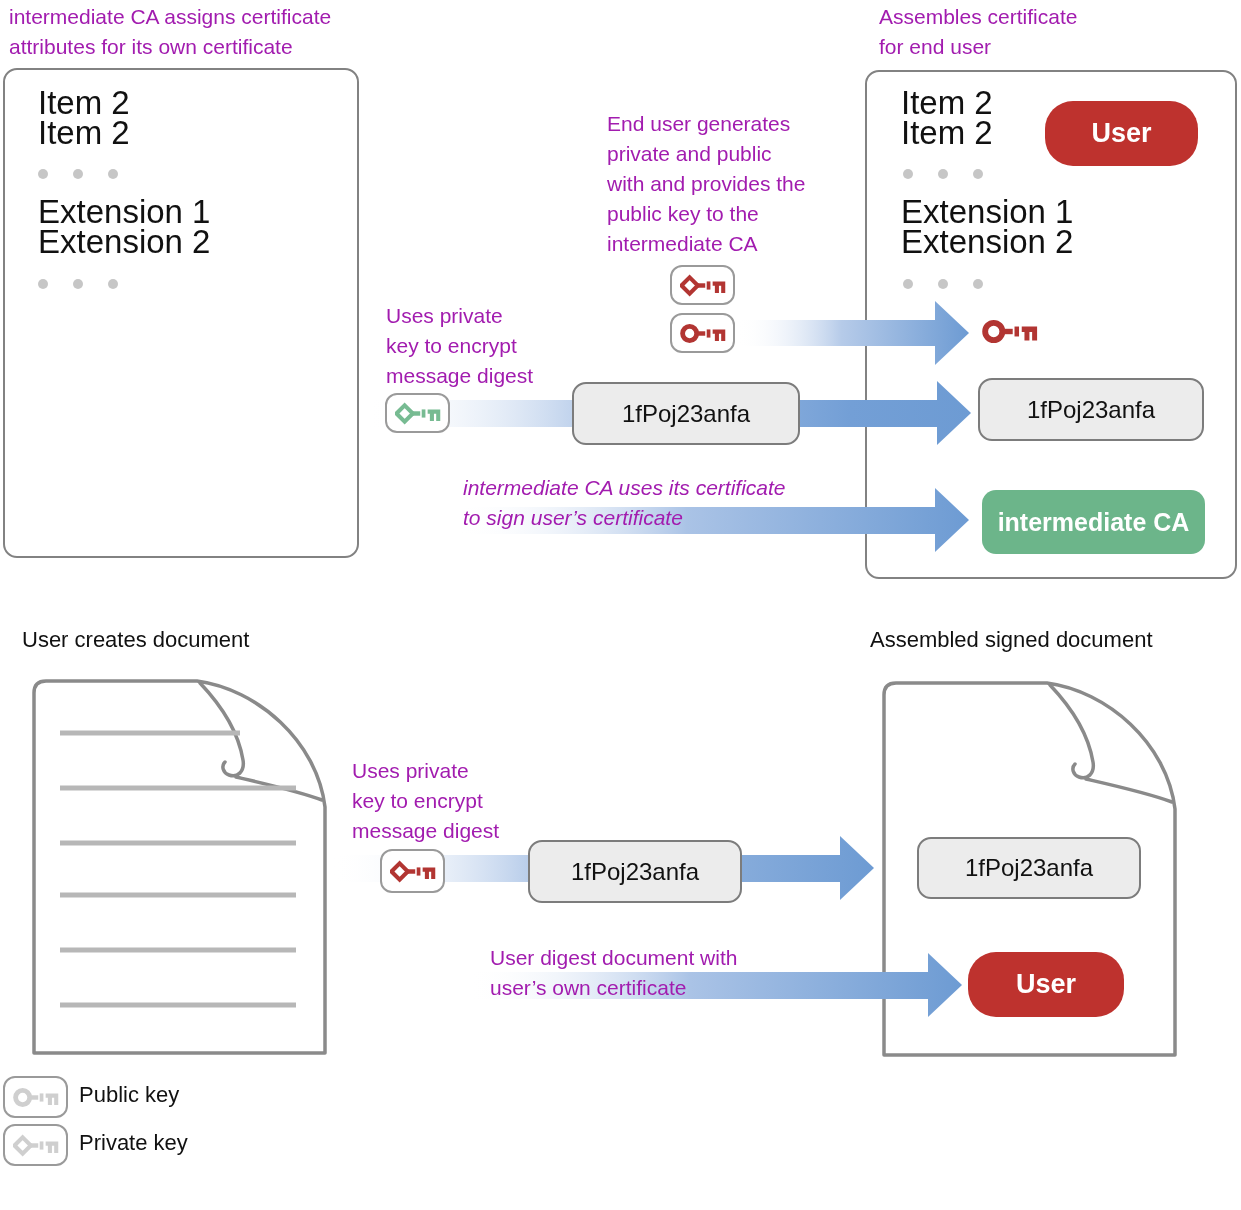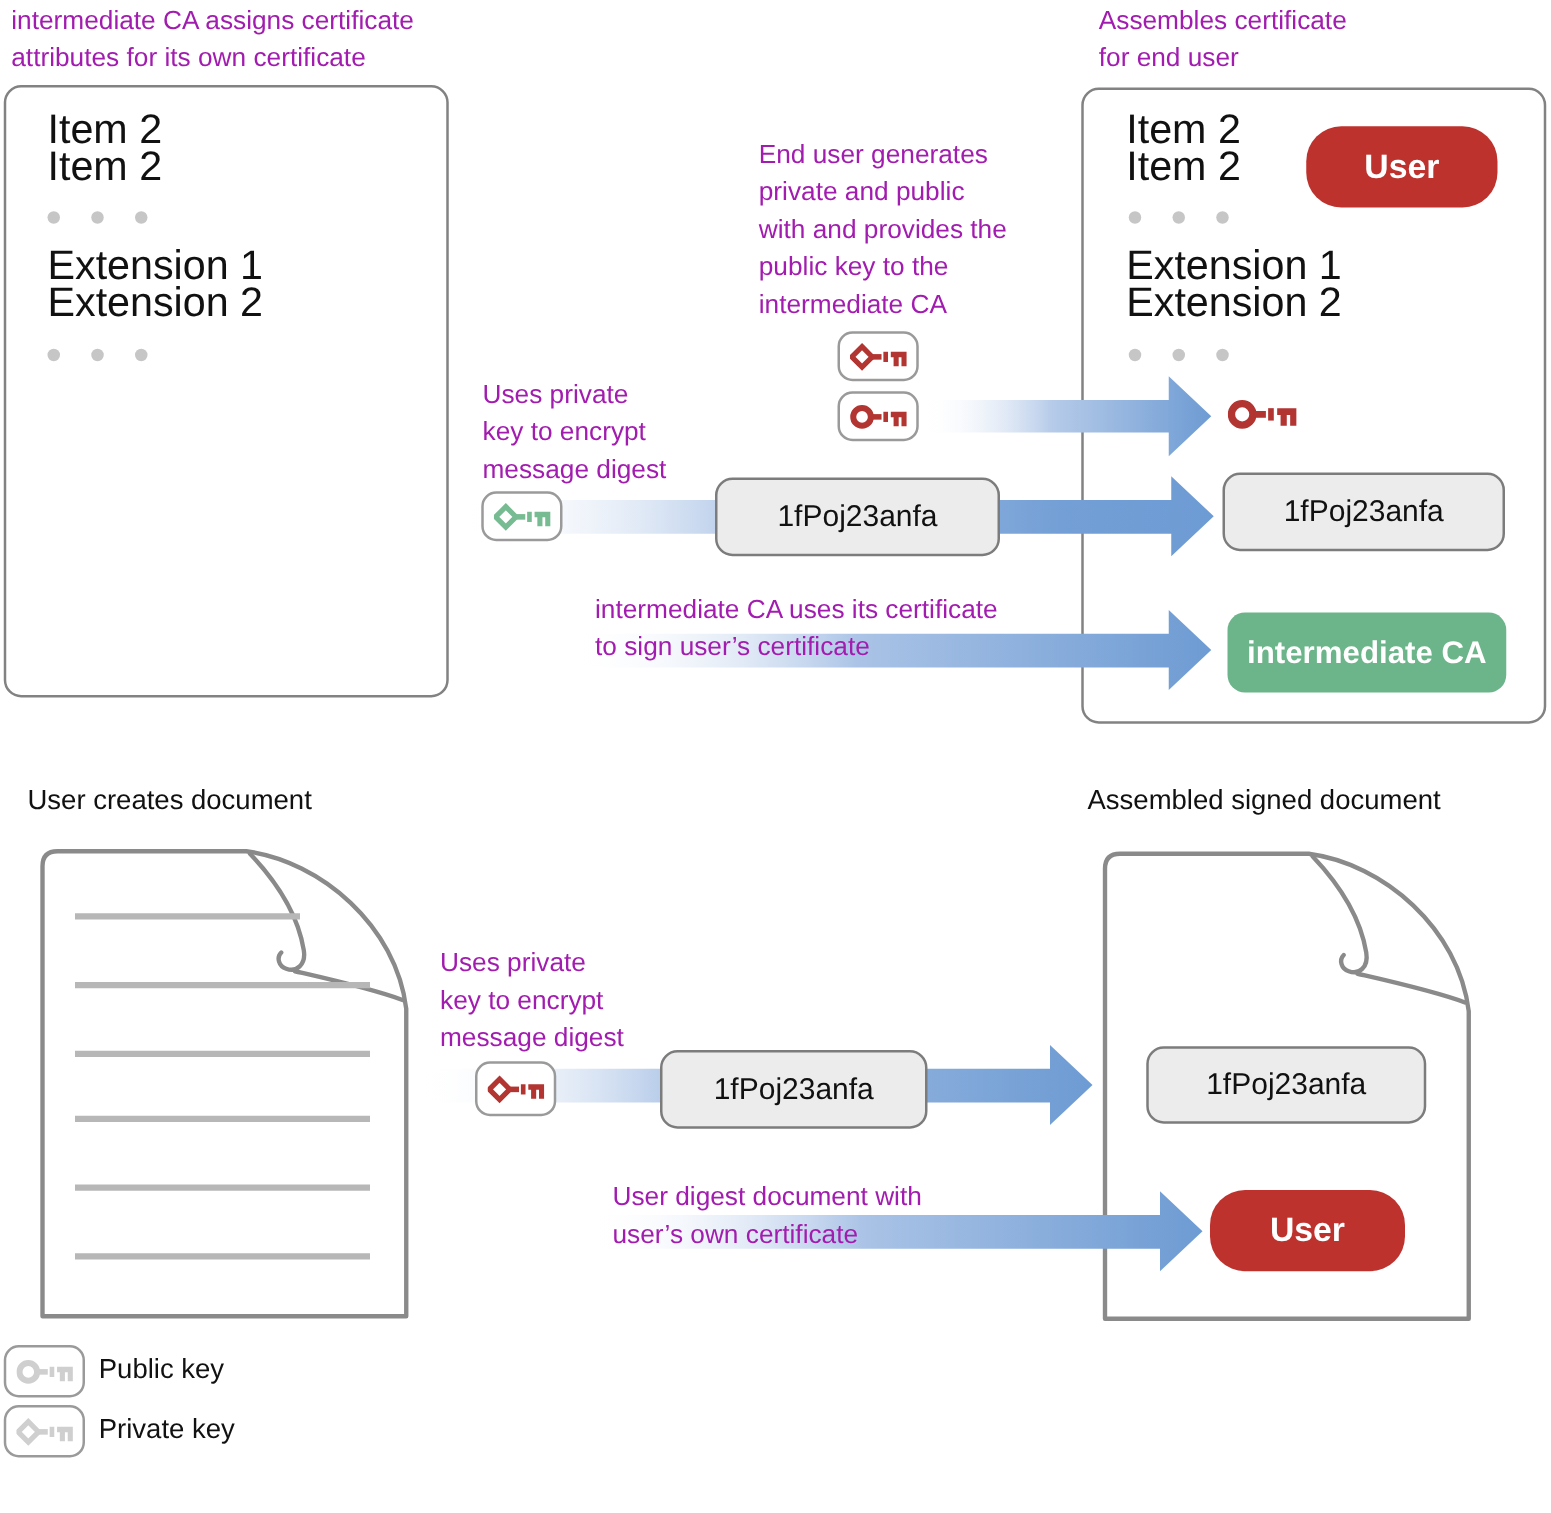--- a/index.html
+++ b/index.html
@@ -184,21 +184,21 @@
 message digest</div>
   <div class="abs keybox" style="left:385px;top:393px;width:61px;height:36px;">
     <svg class="key-green" viewBox="0 0 62 36">
         <use href="#key-private"></use>
       </svg>
   </div>
 
   <div class="abs digestbox" style="left:572px;top:382px;width:224px;height:59px;">1fPoj23anfa</div>
   <div class="abs digestbox" style="left:978px;top:378px;width:222px;height:59px;">1fPoj23anfa</div>
 
-  <div class="abs caption" style="left:476px;top:473px;">intermediate CA uses its certificate
+  <div class="abs caption" style="left:463px;top:473px;font-style:italic;">intermediate CA uses its certificate
 to sign user’s certificate</div>
   <div class="abs badge green" style="left:982px;top:490px;width:223px;height:64px;">intermediate CA</div>
 
   <div class="abs heading" style="left:22px;top:627px;">User creates document</div>
   <div class="abs heading" style="left:870px;top:627px;">Assembled signed document</div>
 
   <div class="abs caption" style="left:352px;top:756px;">Uses private
 key to encrypt
 message digest</div>
   <div class="abs keybox" style="left:380px;top:849px;width:61px;height:40px;">

